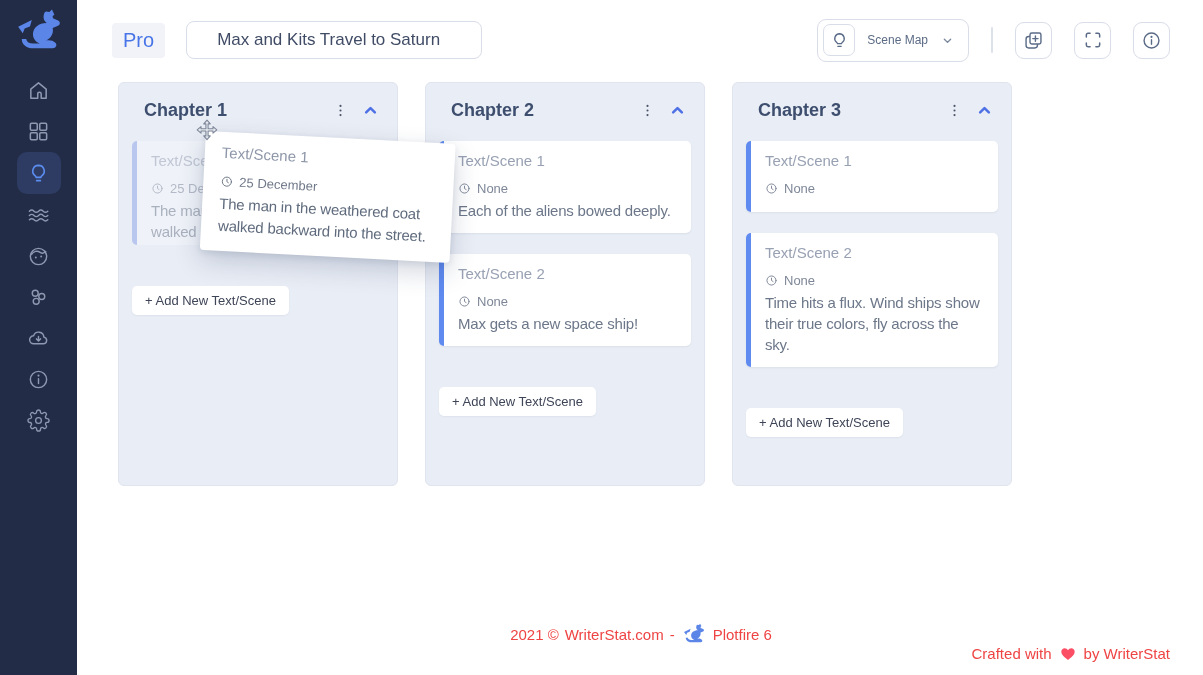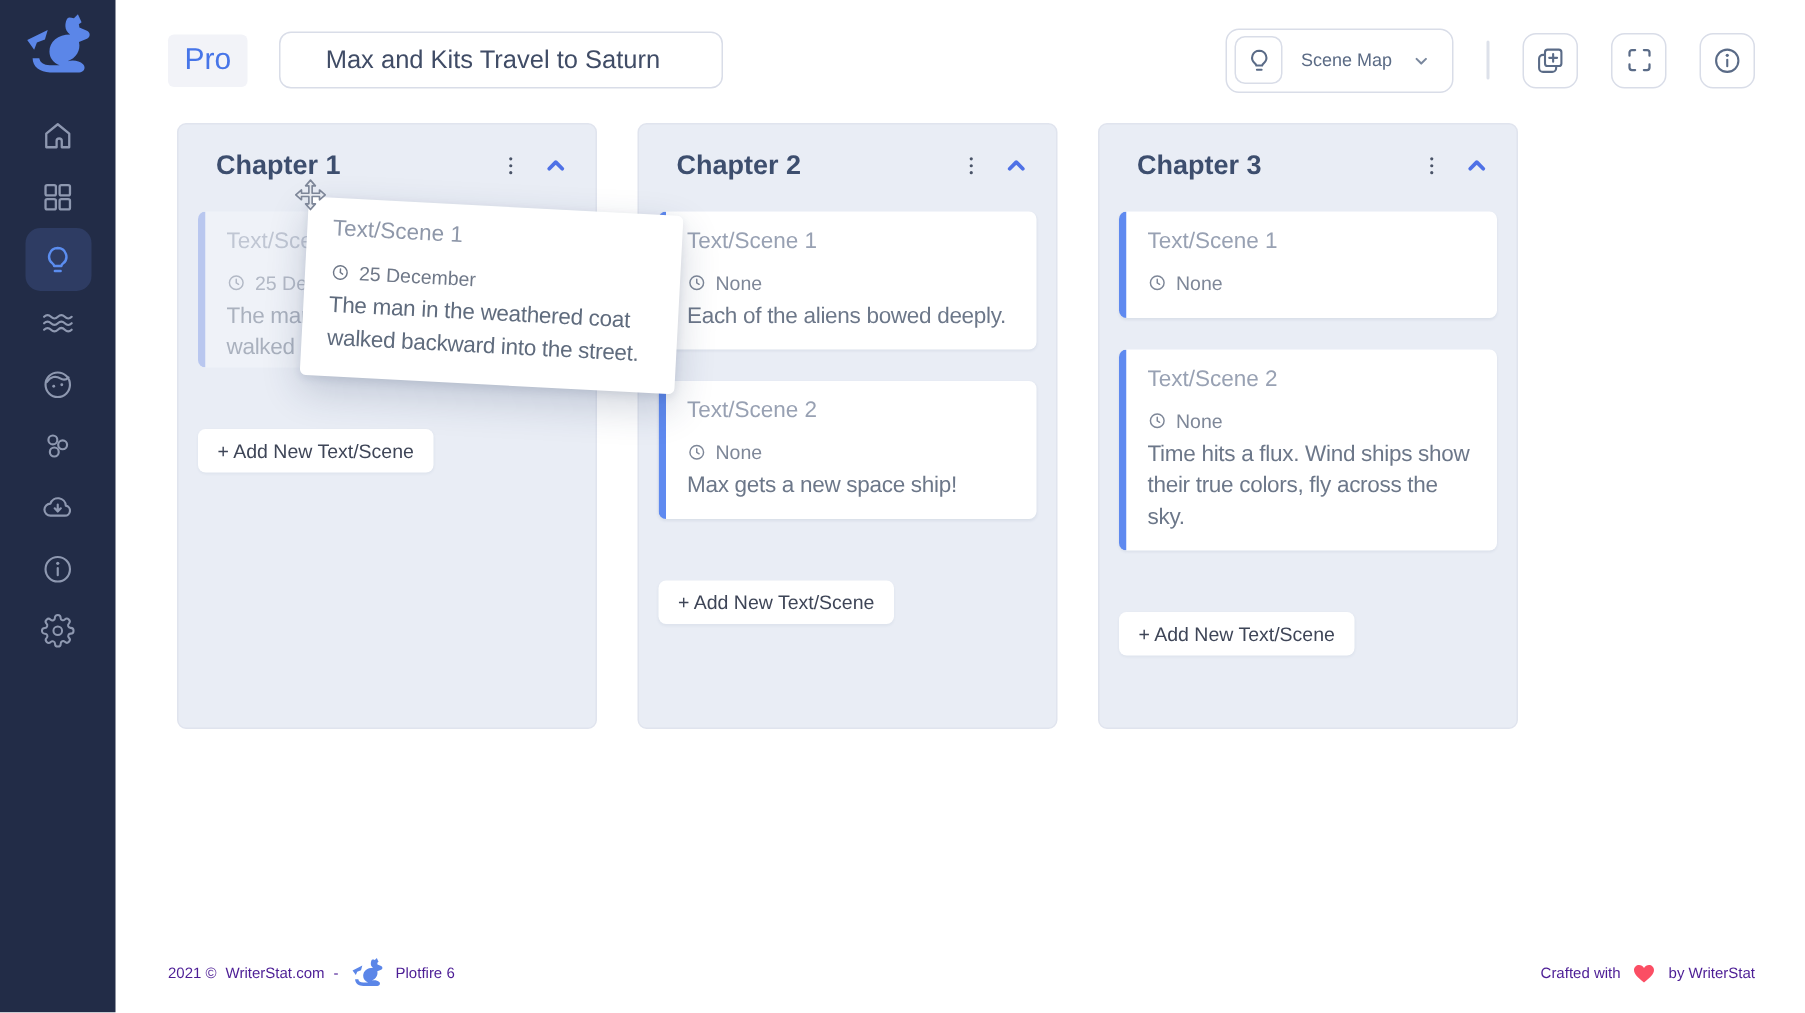--- a/index.html
+++ b/index.html
@@ -65,21 +65,21 @@
   .drag-card { position:absolute; left:206px; top:131px; width:250px; background:#fff; border-radius:4px;
                padding:12px 15px 14px 17px; transform:rotate(3deg); transform-origin:0 0; z-index:30;
                box-shadow:0 10px 26px rgba(30,50,90,.20), 0 2px 6px rgba(30,50,90,.10); cursor:grabbing; }
   .drag-card .card-title { color:#8e97a9; margin-bottom:13px; }
   .drag-card .card-date { color:#6f7888; }
   .drag-card .card-body { color:#5f6b7d; line-height:22px; }
   .move-icon { position:absolute; left:195px; top:119px; z-index:45; }
 
   
   .footer { position:absolute; left:77px; right:0; bottom:0; height:52px; display:flex; align-items:center;
-            padding:0 33px 0 35px; font-size:10px; color:#4c1d95; background:#fff; }
+            padding:0 33px 0 35px; font-size:15px; color:#ef4444; background:#fff;flex-direction:column; }
   .footer-left { display:flex; align-items:center; gap:6px; }
   .footer-right { margin-left:auto; display:flex; align-items:center; gap:8px; }
   .heart { color:#fb4e64; }
 </style>
 </head>
 <body>
 
 <div class="sidebar">
   <div class="logo-box">
     <svg viewBox="0 0 64 64" width="46" height="46">

